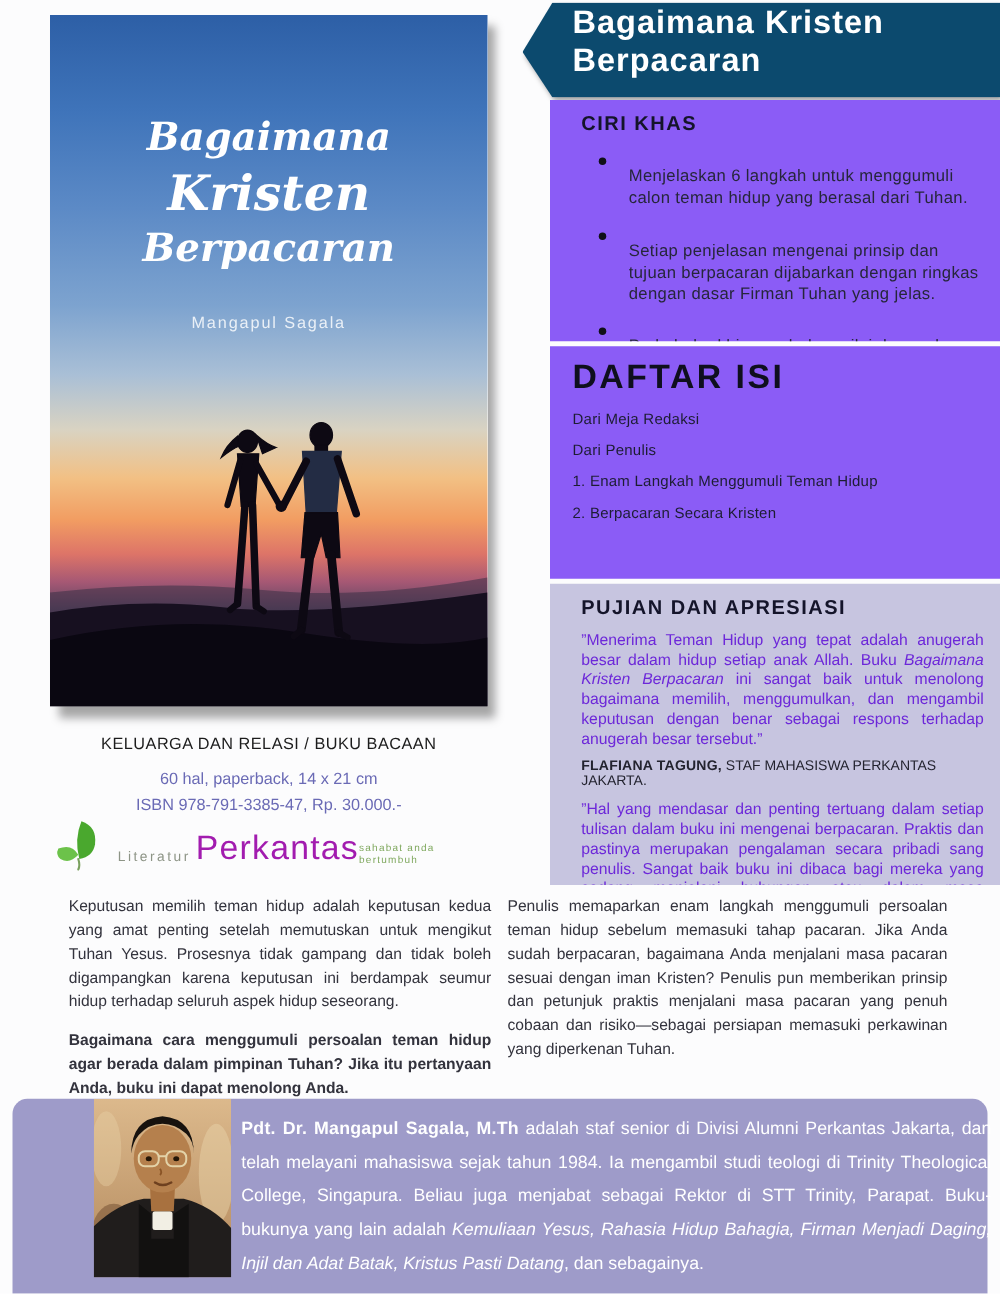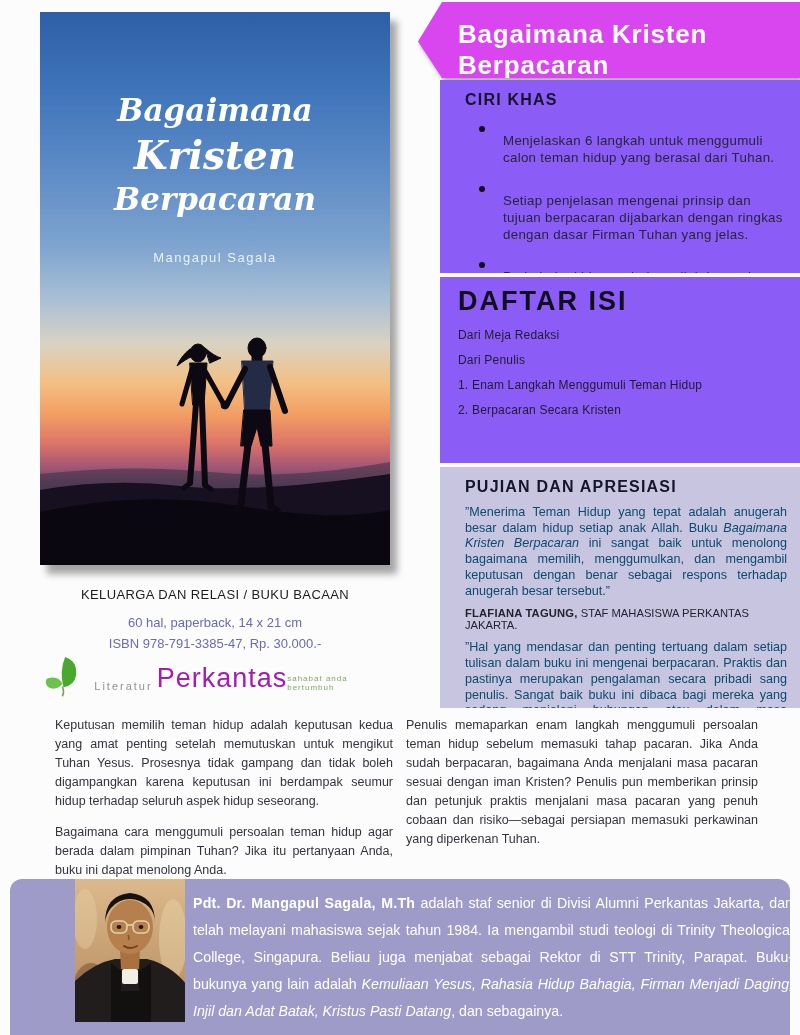--- a/index.html
+++ b/index.html
@@ -32,46 +32,46 @@
   .logo { position:absolute; left:40px; top:652px; width:350px; display:flex;
     justify-content:center; align-items:center; gap:4px; }
   .logo-text { display:flex; flex-direction:row; align-items:flex-end; }
   .logo-top { font-size:11px; color:#8d9486; letter-spacing:2px; margin-right:4px; }
   .logo-name { font-size:27px; color:#a21caf; letter-spacing:1px; line-height:1;text-align:right; }
   .logo-tag { font-size:8px; color:#7fa85e; letter-spacing:1px; margin-right:2px; margin-top:2px; }
 
   
   .banner-wrap { position:absolute; top:2px; left:418px; right:0; height:76px;
     filter:drop-shadow(2px 3px 2px rgba(0,0,0,0.35)); }
-  .banner { width:100%; height:100%; background:#d946ef;
+  .banner { width:100%; height:100%; background:#0c4a6e;
     clip-path:polygon(24px 0, 100% 0, 100% 100%, 24px 100%, 0 52%);
     color:#ffffff; font-weight:bold; font-size:26px; line-height:1.18;
-    letter-spacing:0.8px; padding:17px 0 0 40px; }
+    letter-spacing:0.8px; padding:0 0 0 40px; }
 
   
   .panel { position:absolute; left:440px; right:0; overflow:hidden; }
   .panel-ciri { top:80px; height:193px; background:#8b5cf6; padding:11px 14px 0 25px; }
   .sec-heading { font-size:16px; font-weight:bold; color:#14142a; letter-spacing:1.2px; }
   .bullets { margin-top:11px; }
   .bullet-row { display:flex; margin-bottom:13px;flex-direction:column; }
   .dot { flex:0 0 6px; width:6px; height:6px; border-radius:50%; background:#101018; margin:6px 0 0 14px; }
   .bullet-text { margin-left:38px; font-size:13.3px; line-height:1.3; color:#26263a; letter-spacing:0.3px; }
 
   .panel-daftar { top:277px; height:186px; background:#8b5cf6; padding:9px 12px 0 18px; }
   .daftar-heading { font-size:27px; font-weight:bold; color:#0f0f1e; letter-spacing:2px; }
   .daftar-item { font-size:12px; color:#1d1d33; margin-top:11px; letter-spacing:0.2px; }
 
   .panel-pujian { top:467px; height:241px; background:#c7c5e0; padding:11px 13px 0 25px; }
-  .quote { font-size:12.6px; line-height:1.25; text-align:justify; color:#0c4a6e; margin-top:9px; }
+  .quote { font-size:12.6px; line-height:1.25; text-align:justify; color:#6d28d9; margin-top:9px; }
   .attr { font-size:11.2px; margin-top:8px; color:#23232f; }
   .attr b { letter-spacing:0.2px; }
 
   
   .intro { font-size:12.5px; line-height:1.52; text-align:justify; color:#33333d; position:absolute; top:716px; }
-  .intro p + p { margin-top:12px; }
+  .intro p + p { margin-top:12px;font-weight:bold; }
   .intro-left  { left:55px;  width:338px; }
   .intro-right { left:406px; width:352px; }
 
   
   .footer { position:absolute; left:10px; top:879px; width:780px; height:156px;
     background:#9e9bc9; border-radius:12px 12px 0 0; }
   .author-photo { position:absolute; left:65px; top:0; width:110px; height:143px; overflow:hidden; }
   .bio { position:absolute; left:183px; top:11px; width:600px; color:#ffffff;
     font-size:14.2px; line-height:1.9; text-align:justify; }
   .bio b { letter-spacing:0.2px; }

